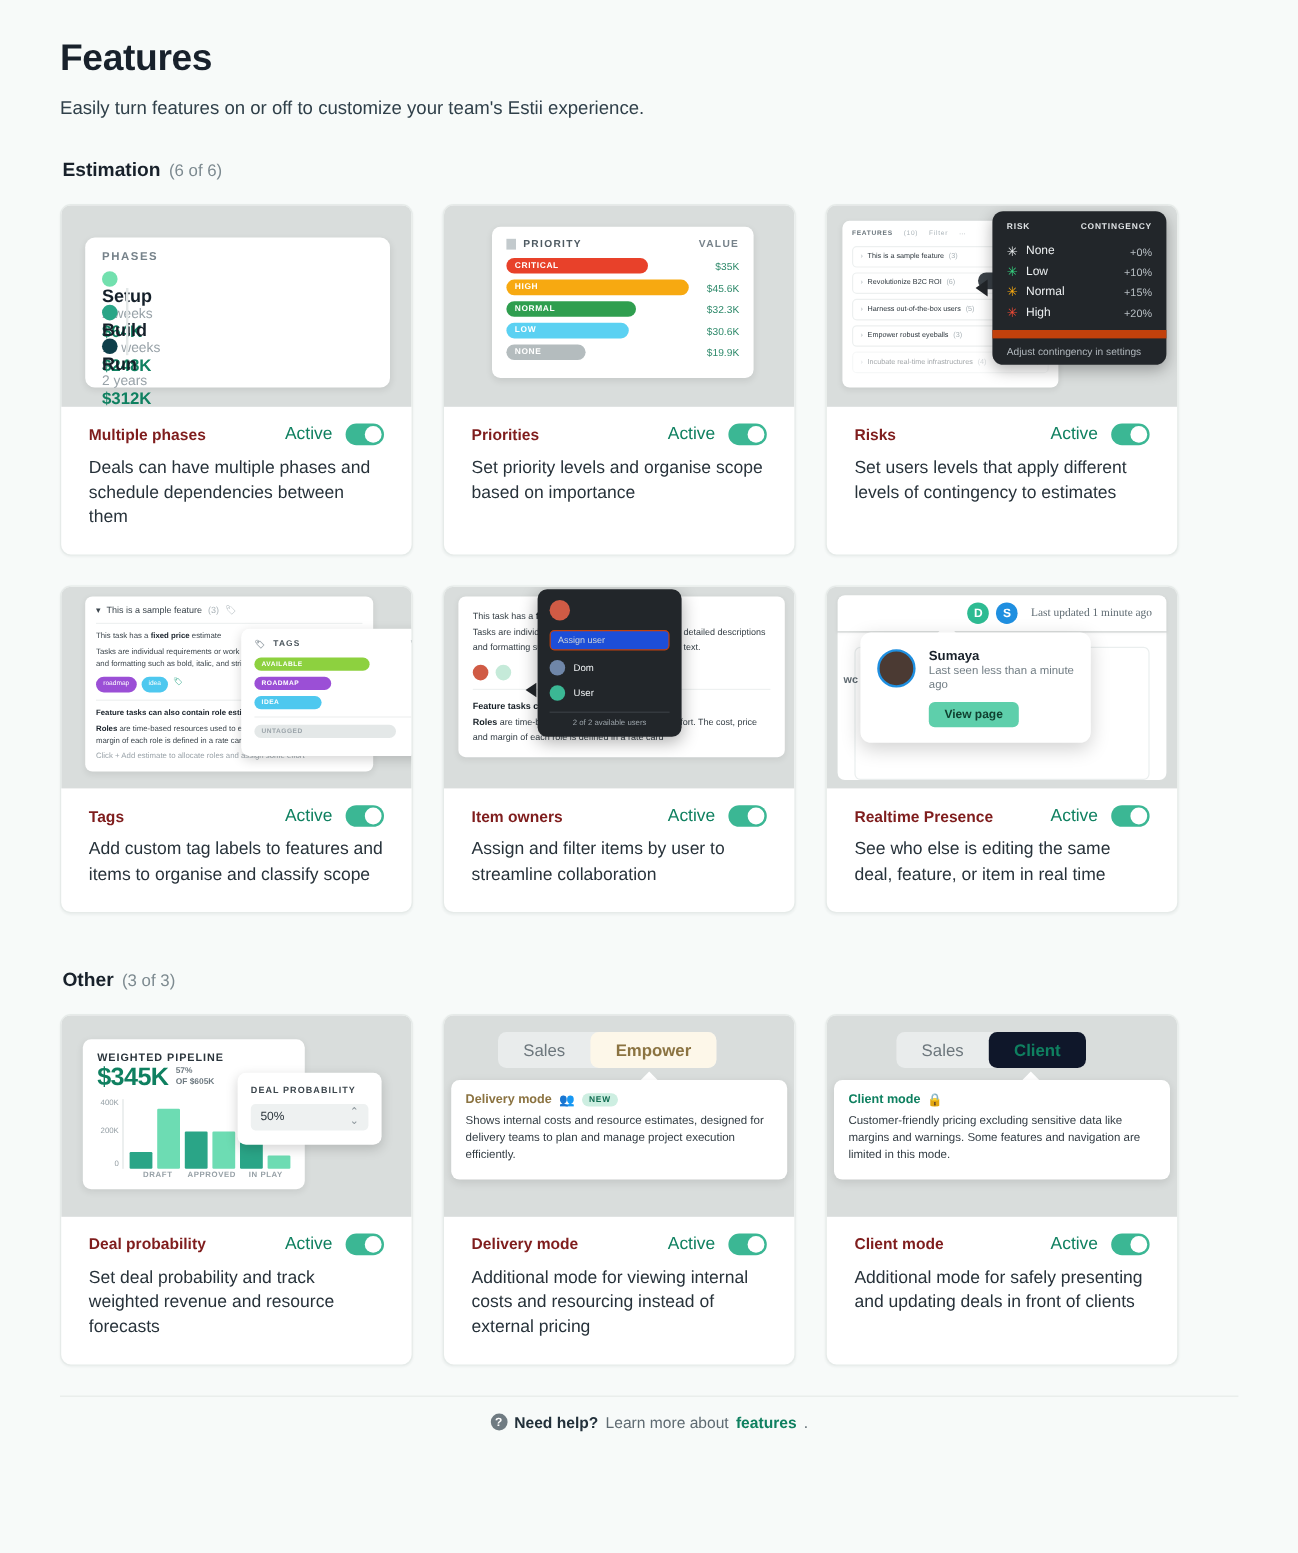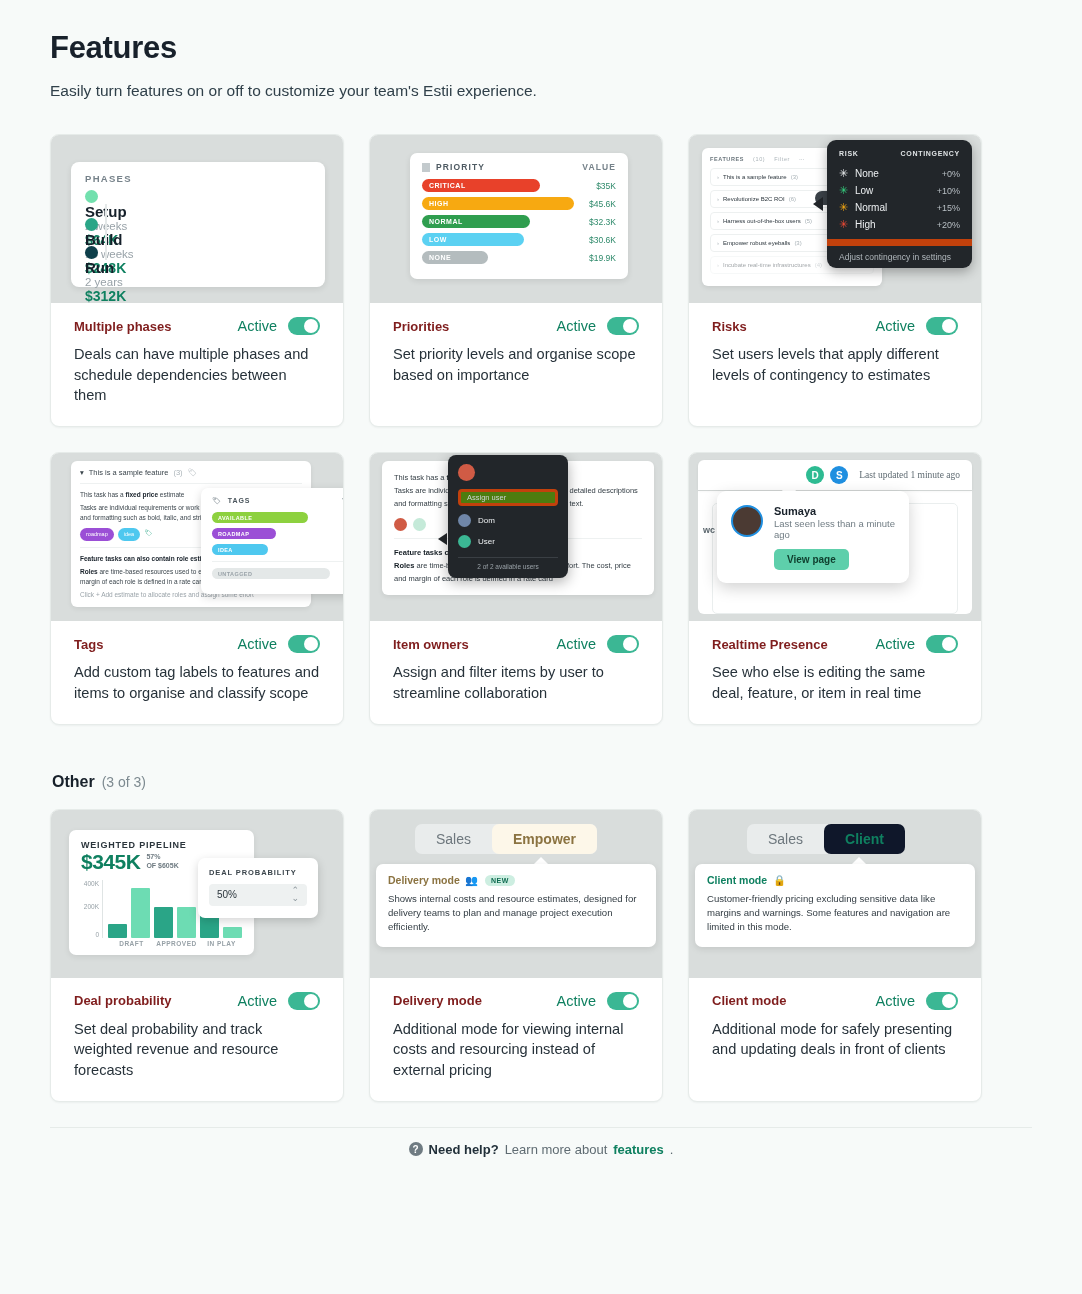--- a/index.html
+++ b/index.html
@@ -103,21 +103,21 @@
   .tg-divide { border-top:1px solid #eef1f1; margin:6px 0 6px 0; }
 
   
   .io-base { position:absolute; left:12px; top:8px; width:272px; background:#fff; border-radius:6px; box-shadow:0 2px 5px rgba(0,0,0,.07); padding:10px 12px; font-size:7.5px; color:#333d44; line-height:1.75; }
   .io-base b { color:#151e25; }
   .io-avatars { display:flex; gap:6px; align-items:center; margin:7px 0; }
   .io-av { width:13px; height:13px; border-radius:50%; }
   .io-hr { border-top:1px solid #eef1f1; margin:7px 0; }
   .io-pop { position:absolute; left:78px; top:2px; width:120px; background:#22262a; border-radius:8px; padding:9px 10px 8px 10px; box-shadow:0 4px 14px rgba(0,0,0,.32); }
   .io-pop-av { width:17px; height:17px; border-radius:50%; background:#d05b45; margin-bottom:8px; }
-  .io-input { background:#4d7c0f; border:3px solid #c2410c; border-radius:4px; height:17px; display:flex; align-items:center; padding:0 6px; font-size:7.5px; color:#cfd6d9; }
+  .io-input { background:#1d4ed8; border:1px solid #c2410c; border-radius:4px; height:17px; display:flex; align-items:center; padding:0 6px; font-size:7.5px; color:#cfd6d9; }
   .io-opt { display:flex; align-items:center; gap:7px; margin-top:8px; font-size:8px; color:#edf0f2; }
   .io-opt .d { width:13px; height:13px; border-radius:50%; }
   .io-foot { margin-top:9px; border-top:1px solid #3a3f44; padding-top:5px; font-size:6.5px; color:#9aa2a8; text-align:center; }
   .io-arrow { position:absolute; left:68px; top:80px; width:0;height:0;border-top:6px solid transparent;border-bottom:6px solid transparent;border-right:9px solid #22262a; }
 
   
   .rp-bar { position:absolute; left:9px; top:7px; right:9px; height:30px; background:#fff; border-radius:6px 6px 0 0; display:flex; align-items:center; justify-content:flex-end; padding-right:12px; gap:6px; box-shadow:0 1px 3px rgba(0,0,0,.06); }
   .rp-av { width:18px; height:18px; border-radius:50%; color:#fff; font-size:10px; font-weight:bold; display:flex; align-items:center; justify-content:center; }
   .rp-time { font-size:9.5px; color:#5f6b72; margin-left:5px;font-family:Liberation Serif, serif; }
   .rp-panel { position:absolute; left:9px; top:38px; right:9px; bottom:7px; background:#fff; border-radius:0 0 6px 6px; }
@@ -169,20 +169,24 @@
   .footer a { color:#0f8060; font-weight:bold; text-decoration:none; }
 </style>
 </head>
 <body>
 
 <div class="page">
 
   <h1 class="page-title">Features</h1>
   <p class="page-sub">Easily turn features on or off to customize your team's Estii experience.</p>
 
+  <div class="section-head">
+    <span class="name">Estimation</span>
+    <span class="count">(6 of 6)</span>
+  </div>
 
   <div class="grid">
 
     <div class="card">
       <div class="preview">
         <div class="ph-card">
           <div class="ph-head">PHASES</div>
           <div style="position:relative;">
             <div class="ph-line"></div>
             <div class="ph-row">

